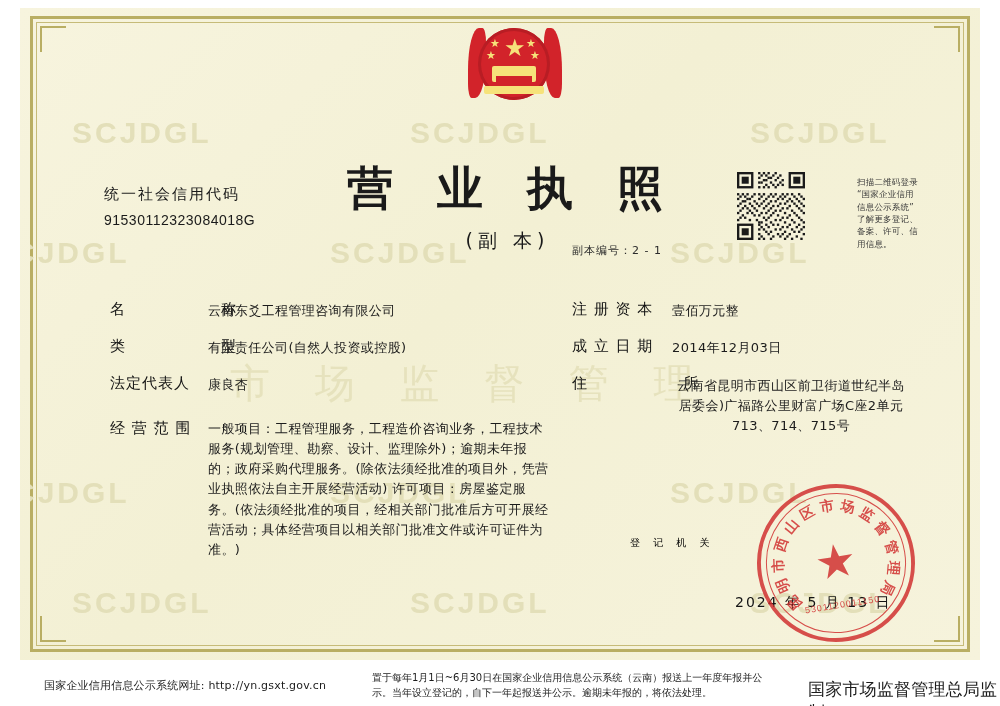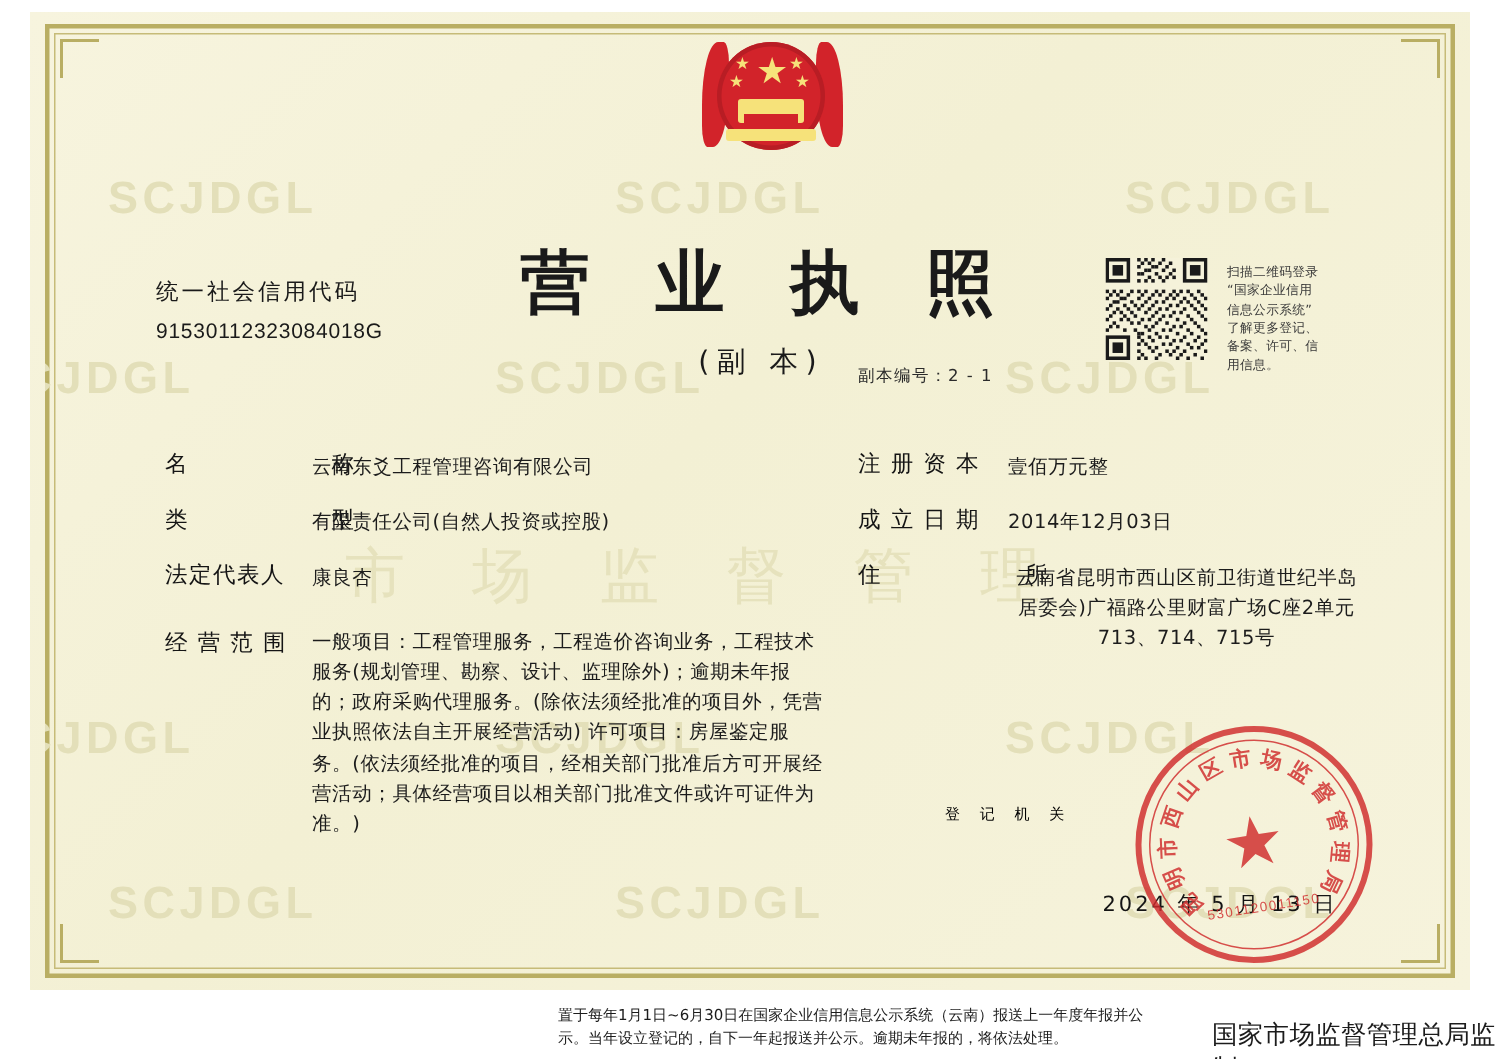--- a/index.html
+++ b/index.html
@@ -597,21 +597,21 @@
         <rect x="25" y="27" width="1" height="1"></rect>
         <rect x="9" y="28" width="1" height="1"></rect>
           <rect x="11" y="28" width="1" height="1"></rect>
           <rect x="14" y="28" width="1" height="1"></rect>
           <rect x="20" y="28" width="1" height="1"></rect>
         <rect x="23" y="28" width="1" height="1"></rect>
           <rect x="27" y="28" width="1" height="1"></rect>
       </g>
     </svg>
   </div>
-  <div class="qr-note" style="white-space:pre-line;">扫描二维码登录
+  <div class="qr-note" style="white-space:pre-line;margin-left:39px;">扫描二维码登录
 “国家企业信用
 信息公示系统”
 了解更多登记、
 备案、许可、信
 用信息。</div>
 
   <div class="fld-label lbl-name">名　　称</div>
   <div class="fld-value val-name">云南东爻工程管理咨询有限公司</div>
 
   <div class="fld-label lbl-type">类　　型</div>
@@ -649,16 +649,17 @@
         <span class="seal-char" style="transform: translate(20.2721px, -53.2733px) rotate(20.8333deg) translate(-50%, -50%);">场</span>
         <span class="seal-char" style="transform: translate(37.8934px, -42.5804px) rotate(41.6667deg) translate(-50%, -50%);">监</span>
         <span class="seal-char" style="transform: translate(50.5596px, -26.3197px) rotate(62.5deg) translate(-50%, -50%);">督</span>
         <span class="seal-char" style="transform: translate(56.6146px, -6.6173px) rotate(83.3333deg) translate(-50%, -50%);">管</span>
         <span class="seal-char" style="transform: translate(55.2665px, 13.9504px) rotate(104.167deg) translate(-50%, -50%);">理</span>
         <span class="seal-char" style="transform: translate(46.6917px, 32.6939px) rotate(125deg) translate(-50%, -50%);">局</span>
       </div>
     <div class="seal-bottom">5301120011150</div>
   </div>
 
+  <div class="footer-left">国家企业信用信息公示系统网址: http://yn.gsxt.gov.cn</div>
   <div class="footer-center">置于每年1月1日~6月30日在国家企业信用信息公示系统（云南）报送上一年度年报并公示。当年设立登记的，自下一年起报送并公示。逾期未年报的，将依法处理。</div>
   <div class="footer-right">国家市场监督管理总局监制</div>
 
 </div>
 
 </body></html>

